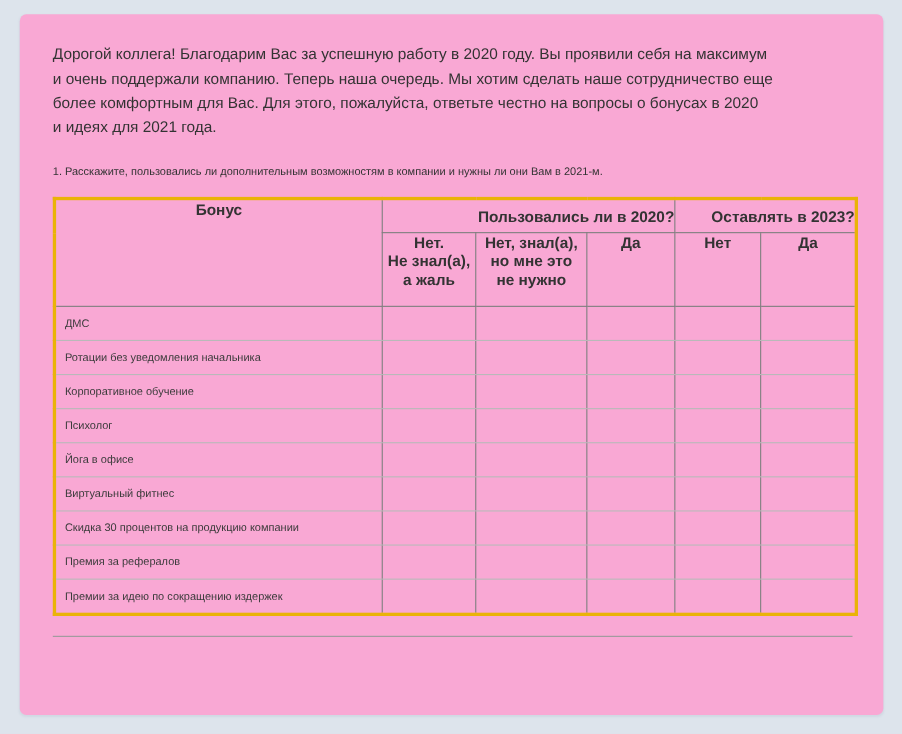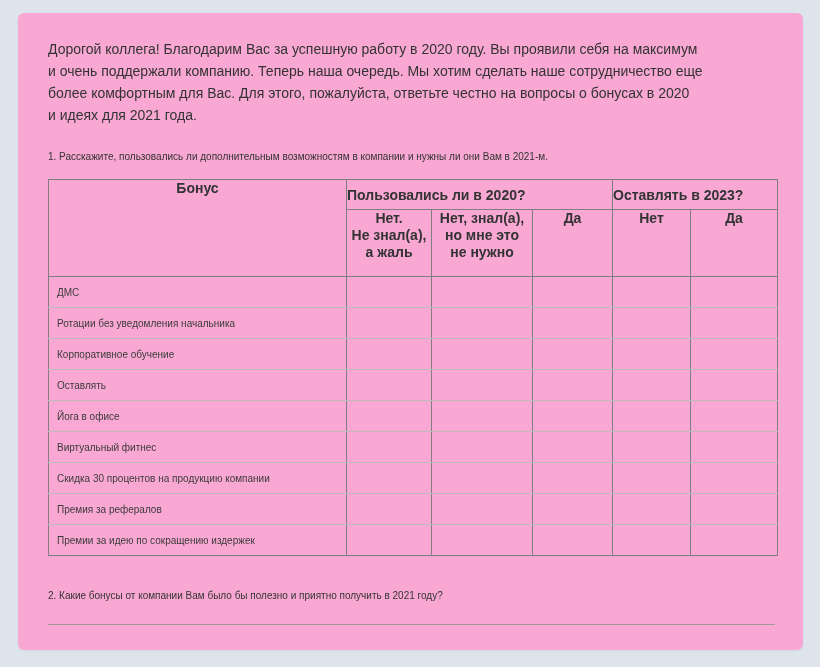--- a/index.html
+++ b/index.html
@@ -38,21 +38,21 @@
   .question {
     margin: 21px 0 12px 0;
     font-size: 10px;
     line-height: 20px;
     color: #333333;
   }
   table.bonus-table {
     border-collapse: collapse;
     table-layout: fixed;
     width: 729px;
-    border: 1px solid #eab308;
+    border: 3px solid #eab308;
   }
   table.bonus-table col.c0 { width: 298px; }
   table.bonus-table col.c1 { width: 85px; }
   table.bonus-table col.c2 { width: 101px; }
   table.bonus-table col.c3 { width: 80px; }
   table.bonus-table col.c4 { width: 78px; }
   table.bonus-table col.c5 { width: 87px; }
   table.bonus-table th {
     border: 1px solid #7f7f7f;
     font-size: 14px;
@@ -60,21 +60,21 @@
     color: #333333;
     padding: 0;
   }
   th.bonus-h {
     vertical-align: top;
     padding-top: 7px;
     text-align: center;
   }
   th.group-h {
     height: 29px;
-    text-align: left;
+    text-align: right;
     vertical-align: middle;
   }
   th.sub-h {
     height: 66px;
     vertical-align: top;
     padding-top: 6px;
     text-align: center;
     line-height: 17px;
     white-space: pre-line;
   }
@@ -160,21 +160,21 @@
         </tr>
         <tr>
           <td>Корпоративное обучение</td>
           <td></td>
             <td></td>
             <td></td>
             <td></td>
             <td></td>
         </tr>
         <tr>
-          <td>Оставлять</td>
+          <td>Психолог</td>
           <td></td>
             <td></td>
             <td></td>
             <td></td>
             <td></td>
         </tr>
         <tr>
           <td>Йога в офисе</td>
           <td></td>
             <td></td>
@@ -210,18 +210,17 @@
           <td>Премии за идею по сокращению издержек</td>
           <td></td>
             <td></td>
             <td></td>
             <td></td>
             <td></td>
         </tr>
       </tbody>
     </table>
 
-    <p class="question q2">2. Какие бонусы от компании Вам было бы полезно и приятно получить в 2021 году?</p>
 
     <div class="answer-line"></div>
 
   </div>
 </div>
 
 </body></html>

